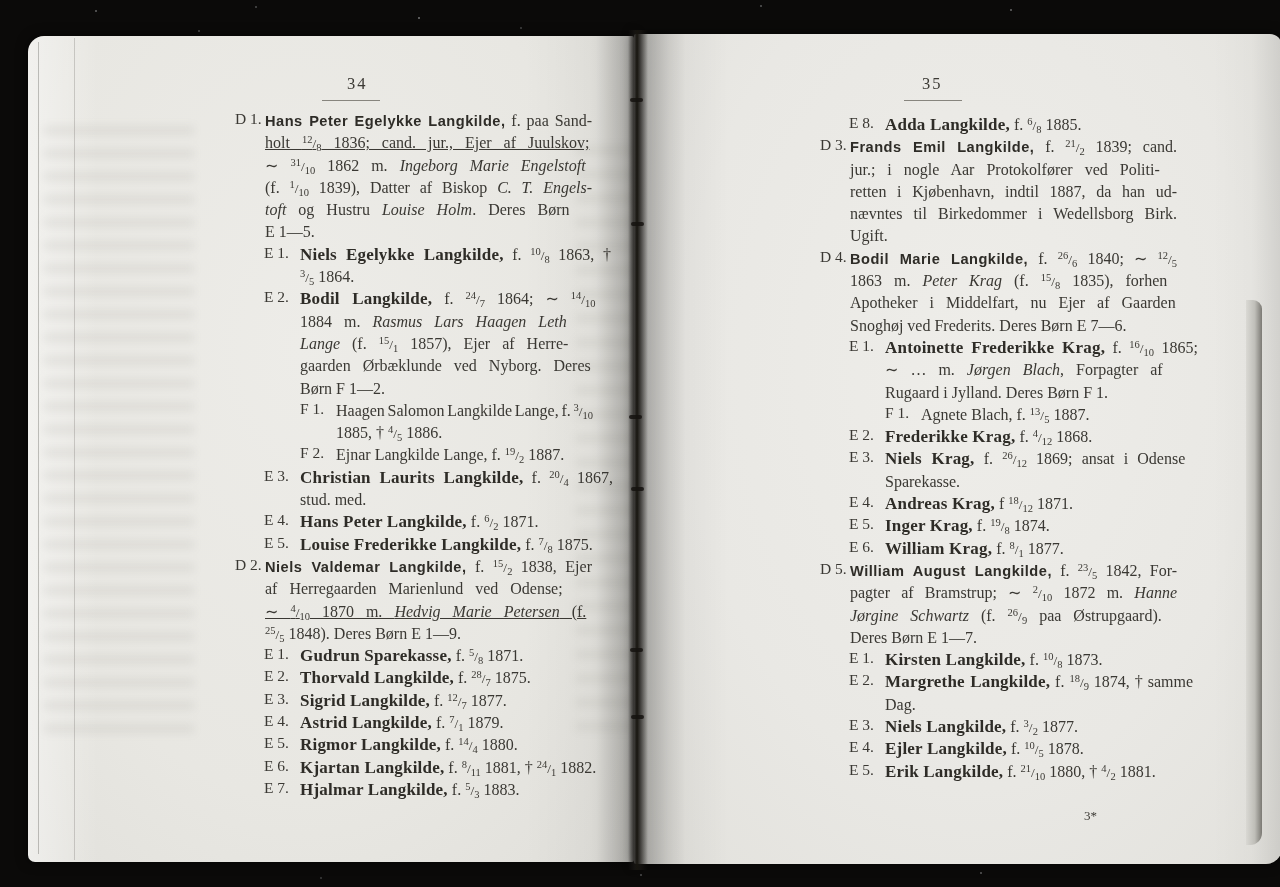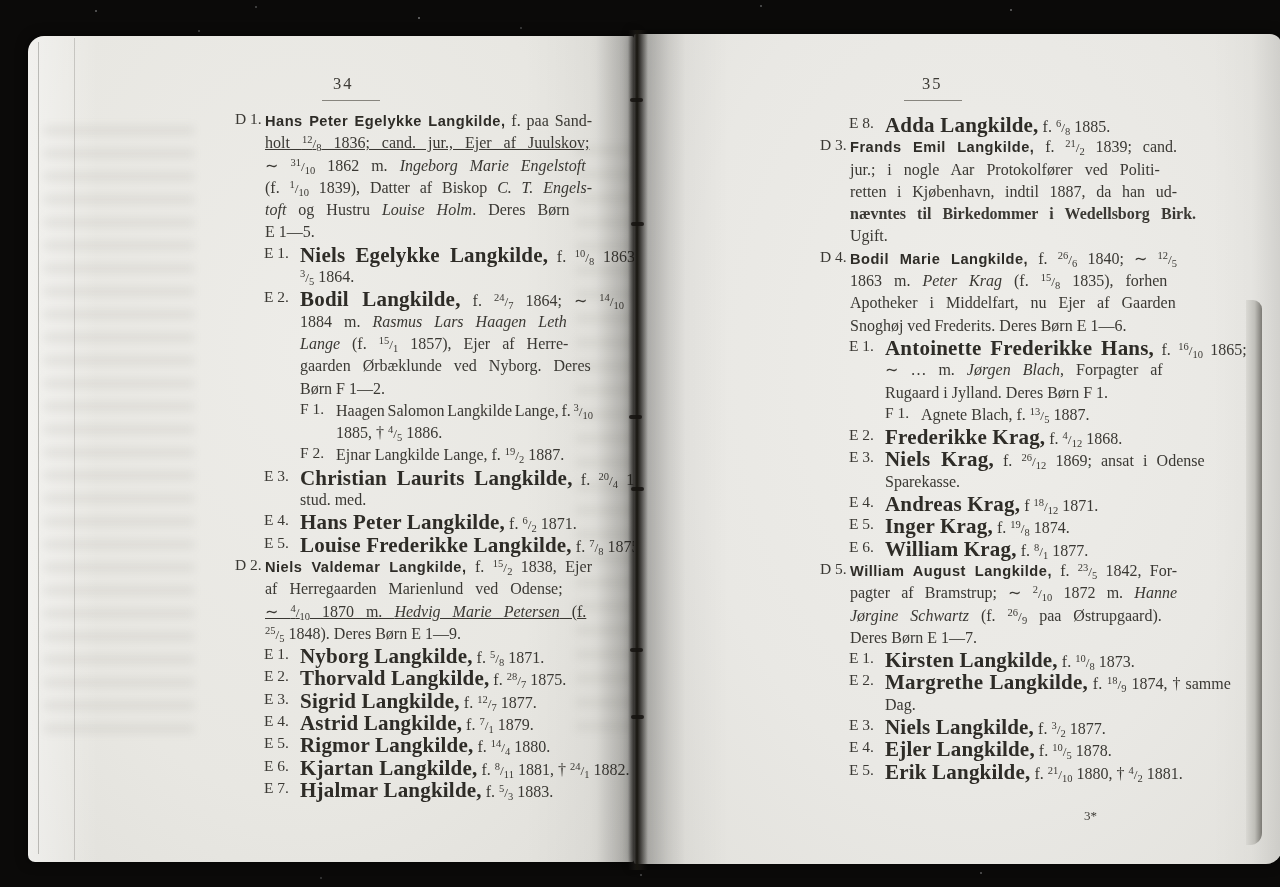--- a/index.html
+++ b/index.html
@@ -52,21 +52,21 @@
   .e{position:relative;}
   .e.l1{width:327px;}
   .e.l2{margin-left:35px;width:292px;}
   .e.l3{margin-left:71px;width:256px;}
   .lab{position:absolute;top:0;font-size:15.5px;color:#3a3833;white-space:nowrap;}
   .e.l1 > .lab{left:-30px;}
   .e.l2 > .lab{left:-36px;}
   .e.l3 > .lab{left:-36px;}
   .tline{white-space:nowrap;line-height:22.3px;height:22.3px;font-size:16px;}
   .s-i{font-style:italic;}
-  .s-b{font-weight:bold;font-size:21px;letter-spacing:0.2px;color:#2e2c27;}
+  .s-b{font-weight:bold;font-size:17px;letter-spacing:0.2px;color:#2e2c27;}
   .s-sb{font-family:"Liberation Sans",sans-serif;font-weight:bold;font-size:14.6px;letter-spacing:0.5px;color:#2e2c27;}
   .fr{letter-spacing:0;}
   .fr sup{font-size:10.5px;line-height:0;vertical-align:5px;}
   .fr .sl{font-size:13.5px;}
   .fr sub{font-size:10.5px;line-height:0;vertical-align:-2.5px;}
   .sigmark{position:absolute;font-size:13px;color:#3a3833;}
   
   .bleed{position:absolute;filter:blur(4px);opacity:0.5;pointer-events:none;}
   #bleedL{left:16px;top:90px;width:150px;height:620px;
     background:repeating-linear-gradient(180deg, rgba(122,120,112,0.22) 0 9px, rgba(0,0,0,0) 9px 23px);}
@@ -80,21 +80,21 @@
 </head>
 <body>
 
 <div>
 
   <div class="page" id="pageL">
     <div class="leafline" id="leaf1"></div>
     <div class="leafline" id="leaf2"></div>
     <div class="bleed" id="bleedL"></div>
     <div class="bleed" id="bleedR"></div>
-    <span class="pagenum" style="left:305px;top:38px;">34</span>
+    <span class="pagenum" style="left:319px;top:38px;">34</span>
     <div class="pgrule" style="left:294px;top:64px;width:58px;"></div>
     <div class="textblock" style="left:237px;top:74px;">
         <div class="e l1">
           <span class="lab">D 1.</span>
           <div class="tline" style="word-spacing: 1.88802px;"><span class="s-sb">Hans Peter Egelykke Langkilde,</span><span class="s-p"> f. paa Sand-</span></div>
           <div class="tline" style="word-spacing: 8px; text-decoration: underline;"><span class="s-p">holt </span><span class="fr"><sup>12</sup><span class="sl">/</span><sub>8</sub></span><span class="s-p"> 1836; cand. jur., Ejer af Juulskov;</span></div>
           <div class="tline" style="word-spacing: 8px;"><span class="s-p">∼ </span><span class="fr"><sup>31</sup><span class="sl">/</span><sub>10</sub></span><span class="s-p"> 1862 m. </span><span class="s-i">Ingeborg Marie Engelstoft</span></div>
           <div class="tline" style="word-spacing: 5.81055px;"><span class="s-p">(f. </span><span class="fr"><sup>1</sup><span class="sl">/</span><sub>10</sub></span><span class="s-p"> 1839), Datter af Biskop </span><span class="s-i">C. T. Engels-</span></div>
           <div class="tline" style="word-spacing: 8px;"><span class="s-i">toft</span><span class="s-p"> og Hustru </span><span class="s-i">Louise Holm</span><span class="s-p">. Deres Børn</span></div>
           <div class="tline tlast"><span class="s-p">E 1—5.</span></div>
@@ -136,21 +136,21 @@
         </div>
         <div class="e l1">
           <span class="lab">D 2.</span>
           <div class="tline" style="word-spacing: 4.48698px;"><span class="s-sb">Niels Valdemar Langkilde,</span><span class="s-p"> f. </span><span class="fr"><sup>15</sup><span class="sl">/</span><sub>2</sub></span><span class="s-p"> 1838, Ejer</span></div>
           <div class="tline" style="word-spacing: 8px;"><span class="s-p">af Herregaarden Marienlund ved Odense;</span></div>
           <div class="tline" style="word-spacing: 8px; text-decoration: underline;"><span class="s-p">∼ </span><span class="fr"><sup>4</sup><span class="sl">/</span><sub>10</sub></span><span class="s-p"> 1870 m. </span><span class="s-i">Hedvig Marie Petersen</span><span class="s-p"> (f.</span></div>
           <div class="tline tlast"><span class="fr"><sup>25</sup><span class="sl">/</span><sub>5</sub></span><span class="s-p"> 1848). Deres Børn E 1—9.</span></div>
         </div>
         <div class="e l2">
           <span class="lab">E 1.</span>
-          <div class="tline tlast"><span class="s-b">Nyborg Langkilde,</span><span class="s-p"> f. </span><span class="fr"><sup>5</sup><span class="sl">/</span><sub>8</sub></span><span class="s-p"> 1871.</span></div>
+          <div class="tline tlast"><span class="s-b">Gudrun Sparekasse,</span><span class="s-p"> f. </span><span class="fr"><sup>5</sup><span class="sl">/</span><sub>8</sub></span><span class="s-p"> 1871.</span></div>
         </div>
         <div class="e l2">
           <span class="lab">E 2.</span>
           <div class="tline tlast"><span class="s-b">Thorvald Langkilde,</span><span class="s-p"> f. </span><span class="fr"><sup>28</sup><span class="sl">/</span><sub>7</sub></span><span class="s-p"> 1875.</span></div>
         </div>
         <div class="e l2">
           <span class="lab">E 3.</span>
           <div class="tline tlast"><span class="s-b">Sigrid Langkilde,</span><span class="s-p"> f. </span><span class="fr"><sup>12</sup><span class="sl">/</span><sub>7</sub></span><span class="s-p"> 1877.</span></div>
         </div>
         <div class="e l2">
@@ -178,33 +178,33 @@
     <div class="textblock" style="left:216px;top:80px;">
         <div class="e l2">
           <span class="lab">E 8.</span>
           <div class="tline tlast"><span class="s-b">Adda Langkilde,</span><span class="s-p"> f. </span><span class="fr"><sup>6</sup><span class="sl">/</span><sub>8</sub></span><span class="s-p"> 1885.</span></div>
         </div>
         <div class="e l1">
           <span class="lab">D 3.</span>
           <div class="tline" style="word-spacing: 6.78906px;"><span class="s-sb">Frands Emil Langkilde,</span><span class="s-p"> f. </span><span class="fr"><sup>21</sup><span class="sl">/</span><sub>2</sub></span><span class="s-p"> 1839; cand.</span></div>
           <div class="tline" style="word-spacing: 8px;"><span class="s-p">jur.; i nogle Aar Protokolfører ved Politi-</span></div>
           <div class="tline" style="word-spacing: 6.65848px;"><span class="s-p">retten i Kjøbenhavn, indtil 1887, da han ud-</span></div>
-          <div class="tline" style="word-spacing: 7.1125px; font-weight: bold;"><span class="s-p">nævntes til Birkedommer i Wedellsborg Birk.</span></div>
+          <div class="tline" style="word-spacing: 7.1125px;"><span class="s-p">nævntes til Birkedommer i Wedellsborg Birk.</span></div>
           <div class="tline tlast"><span class="s-p">Ugift.</span></div>
         </div>
         <div class="e l1">
           <span class="lab">D 4.</span>
           <div class="tline" style="word-spacing: 6.12723px;"><span class="s-sb">Bodil Marie Langkilde,</span><span class="s-p"> f. </span><span class="fr"><sup>26</sup><span class="sl">/</span><sub>6</sub></span><span class="s-p"> 1840; ∼ </span><span class="fr"><sup>12</sup><span class="sl">/</span><sub>5</sub></span></div>
           <div class="tline" style="word-spacing: 8px;"><span class="s-p">1863 m. </span><span class="s-i">Peter Krag</span><span class="s-p"> (f. </span><span class="fr"><sup>15</sup><span class="sl">/</span><sub>8</sub></span><span class="s-p"> 1835), forhen</span></div>
           <div class="tline" style="word-spacing: 8px;"><span class="s-p">Apotheker i Middelfart, nu Ejer af Gaarden</span></div>
-          <div class="tline tlast"><span class="s-p">Snoghøj ved Frederits. Deres Børn E 1—6.</span></div>
-        </div>
-        <div class="e l2">
-          <span class="lab">E 1.</span>
-          <div class="tline" style="word-spacing: 3.39688px;"><span class="s-b">Antoinette Frederikke Hans,</span><span class="s-p"> f. </span><span class="fr"><sup>16</sup><span class="sl">/</span><sub>10</sub></span><span class="s-p"> 1865;</span></div>
+          <div class="tline tlast"><span class="s-p">Snoghøj ved Frederits. Deres Børn E 7—6.</span></div>
+        </div>
+        <div class="e l2">
+          <span class="lab">E 1.</span>
+          <div class="tline" style="word-spacing: 3.39688px;"><span class="s-b">Antoinette Frederikke Krag,</span><span class="s-p"> f. </span><span class="fr"><sup>16</sup><span class="sl">/</span><sub>10</sub></span><span class="s-p"> 1865;</span></div>
           <div class="tline" style="word-spacing: 8px;"><span class="s-p">∼ … m. </span><span class="s-i">Jørgen Blach</span><span class="s-p">, Forpagter af</span></div>
           <div class="tline tlast"><span class="s-p">Rugaard i Jylland. Deres Børn F 1.</span></div>
         </div>
         <div class="e l3">
           <span class="lab">F 1.</span>
           <div class="tline tlast"><span class="s-p">Agnete Blach, f. </span><span class="fr"><sup>13</sup><span class="sl">/</span><sub>5</sub></span><span class="s-p"> 1887.</span></div>
         </div>
         <div class="e l2">
           <span class="lab">E 2.</span>
           <div class="tline tlast"><span class="s-b">Frederikke Krag,</span><span class="s-p"> f. </span><span class="fr"><sup>4</sup><span class="sl">/</span><sub>12</sub></span><span class="s-p"> 1868.</span></div>

